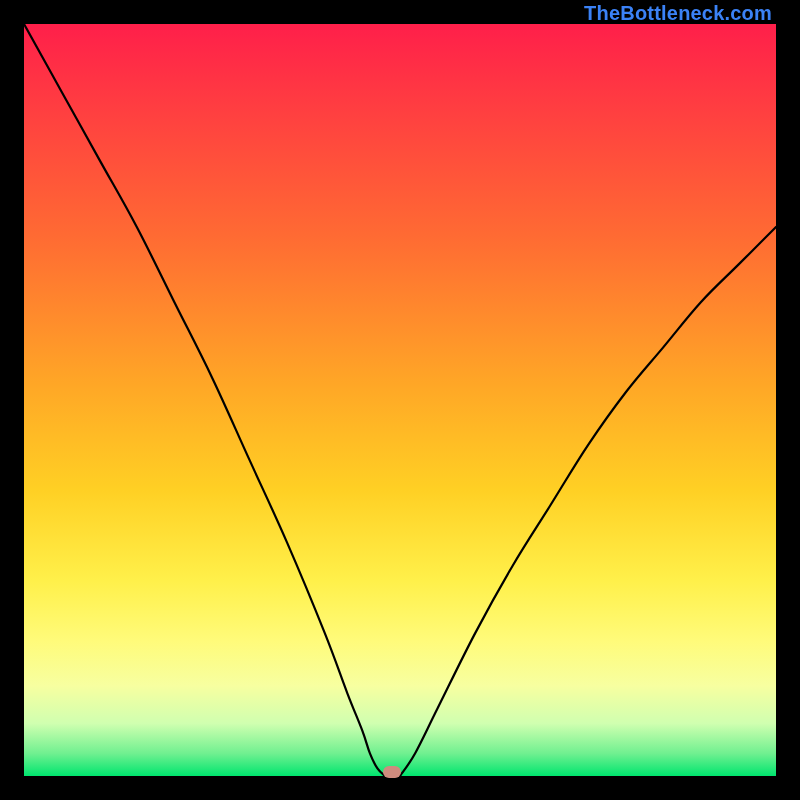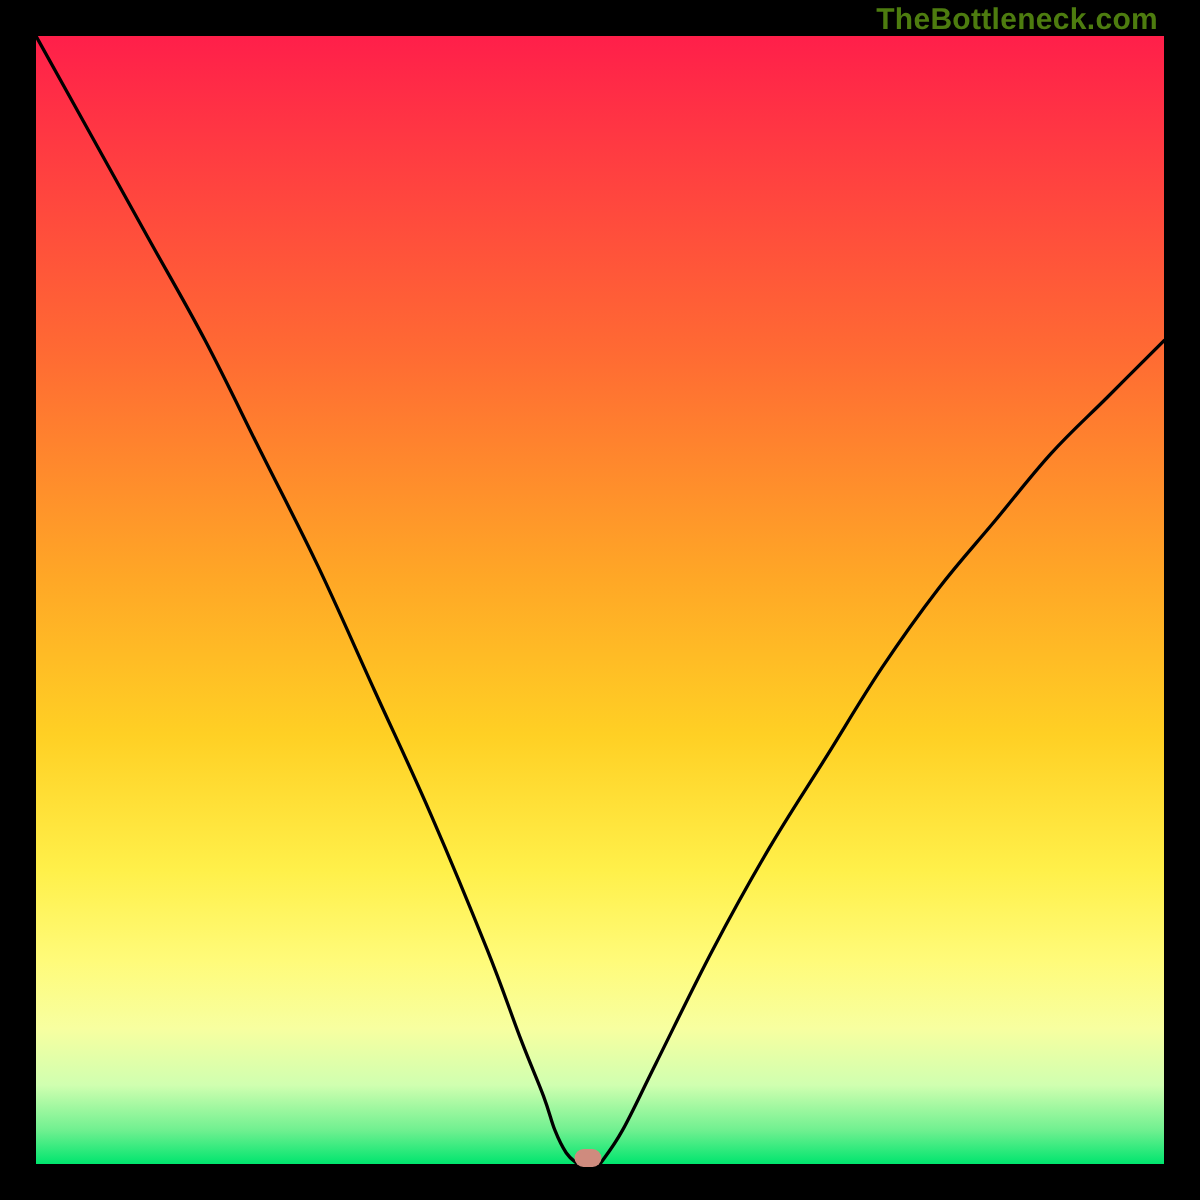--- a/index.html
+++ b/index.html
@@ -39,21 +39,21 @@
       #00e56e 100%
     );
   }
   .watermark {
     position: absolute;
     top: 2px;
     right: 28px;
     font-family: Arial, Helvetica, sans-serif;
     font-size: 20px;
     font-weight: 600;
-    color: #4d7c0f;
+    color: #3b82f6;
     letter-spacing: 0.2px;
   }
   .curve {
     position: absolute;
     left: 0;
     top: 0;
     width: 752px;
     height: 752px;
     pointer-events: none;
   }

